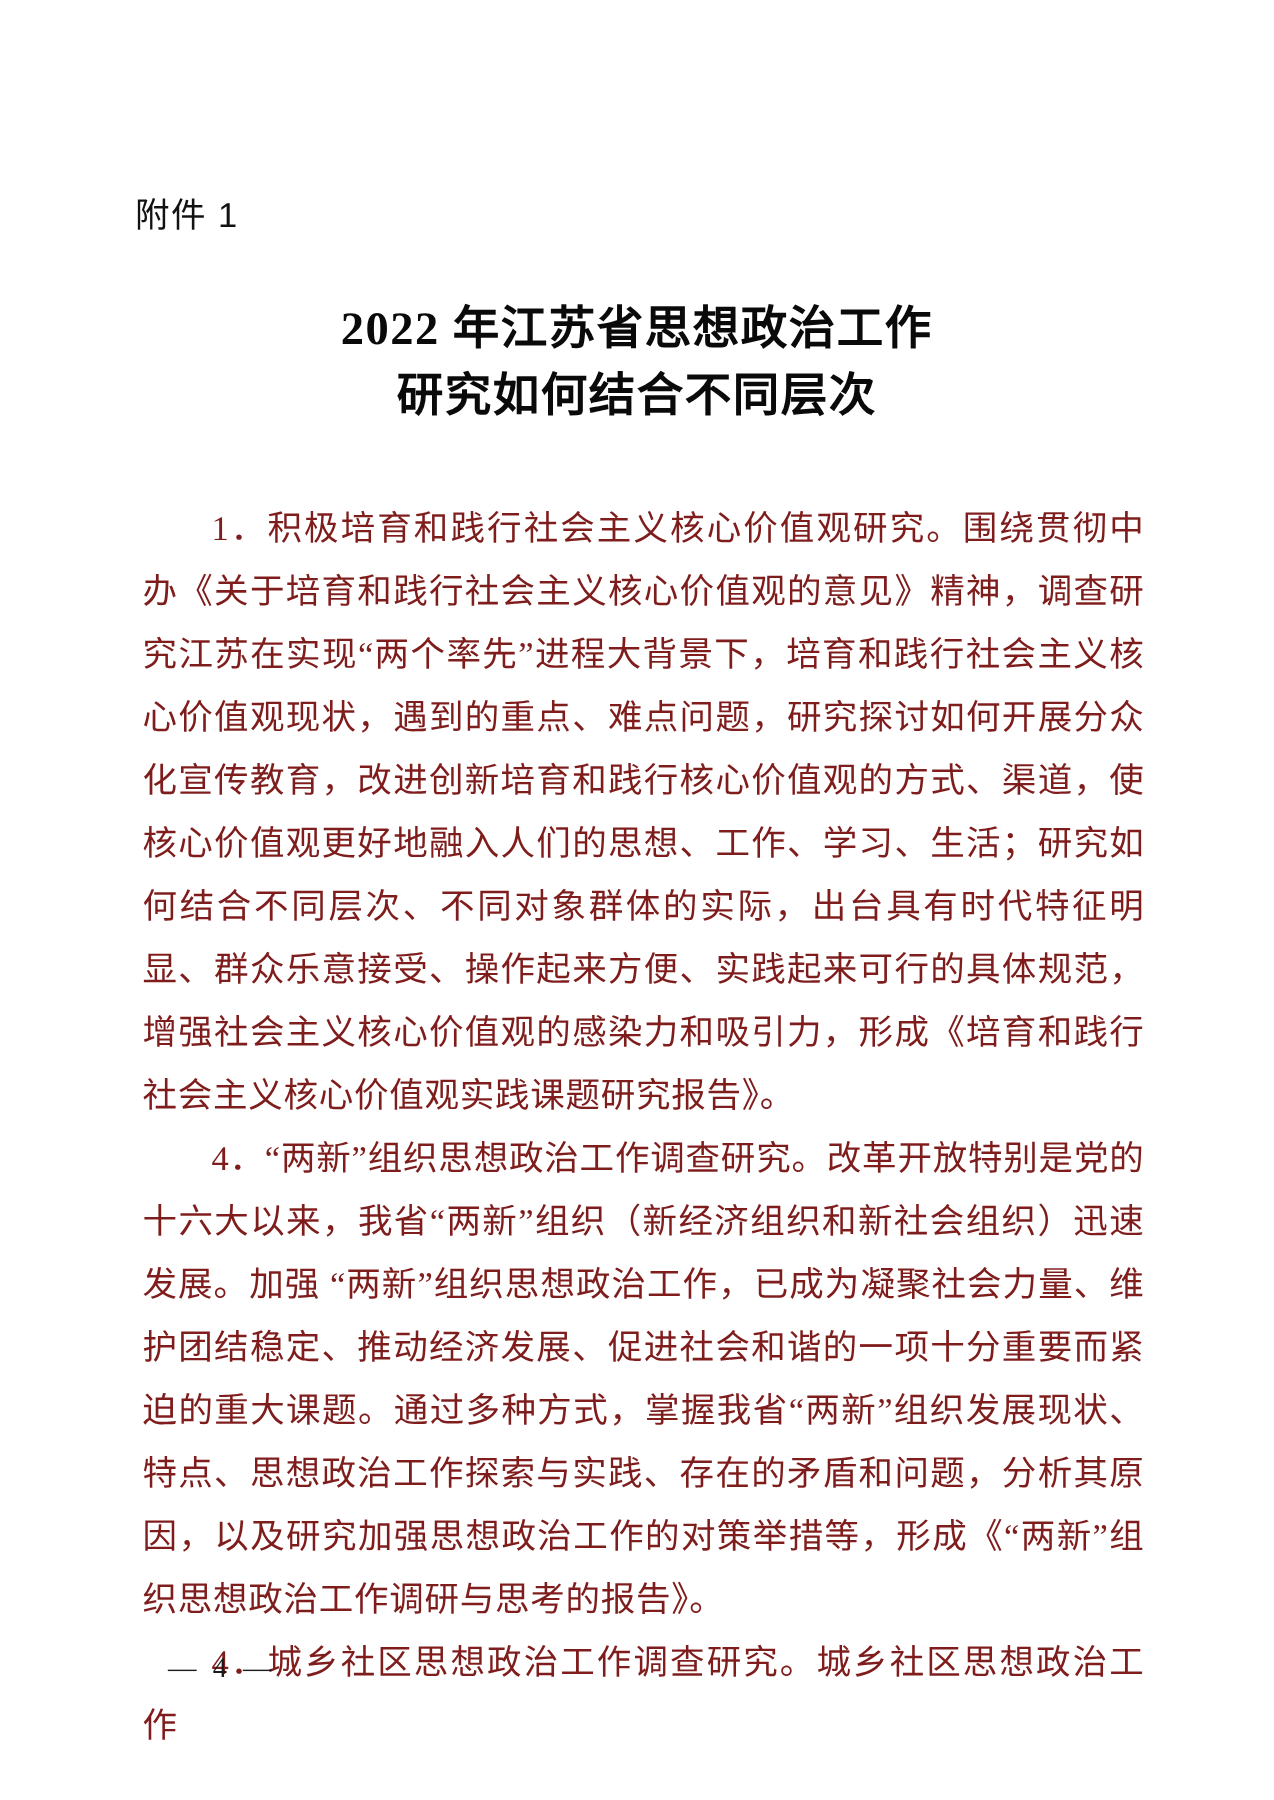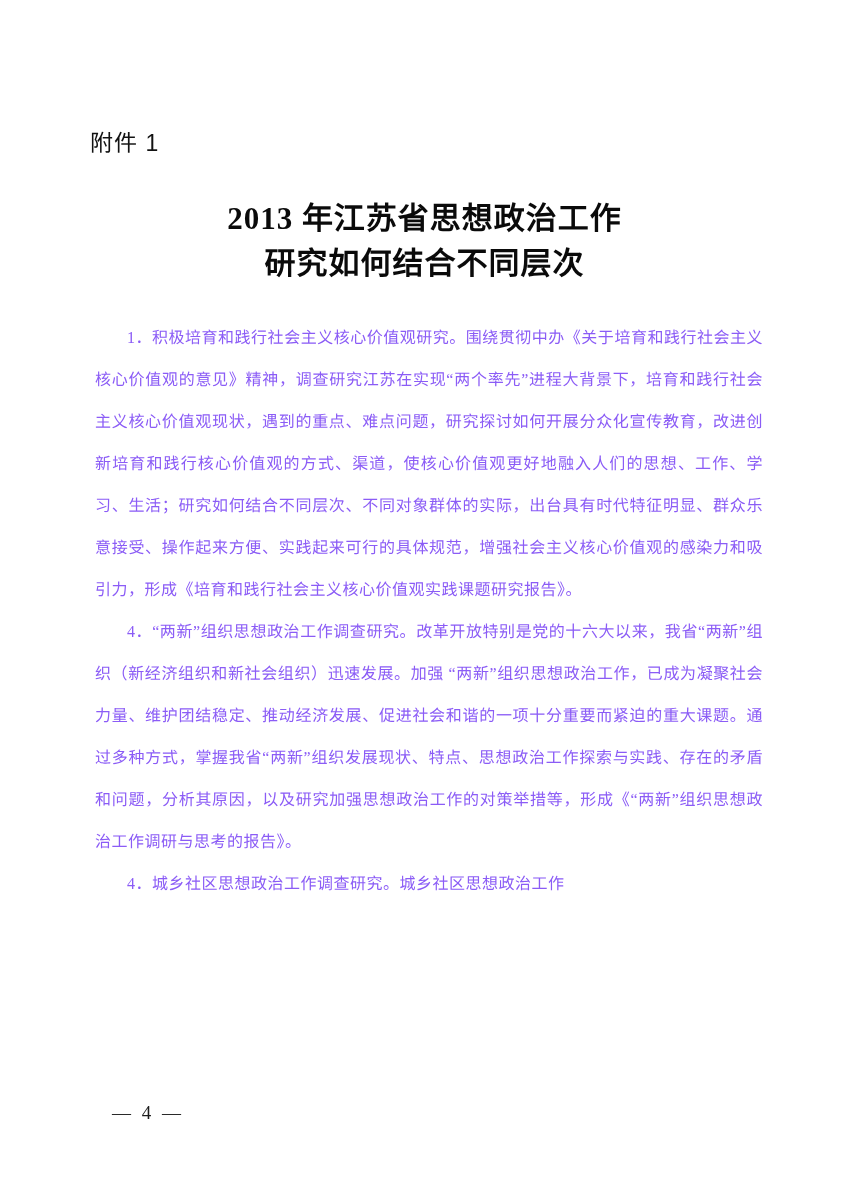--- a/index.html
+++ b/index.html
@@ -36,28 +36,28 @@
     width: 100%;
     text-align: center;
     font-weight: bold;
     font-size: 31px;
     line-height: 45px;
     color: #0a0a0a;
     letter-spacing: 1px;
   }
   .doc-body {
     position: absolute;
-    top: 317px;
+    top: 332px;
     left: 95px;
     width: 668px;
-    font-size: 16px;
+    font-size: 23px;
     line-height: 42px;
     text-align: justify;
     text-justify: inter-ideograph;
-    color: #8b5cf6;
+    color: #7f1d1d;
     letter-spacing: 0.5px;
   }
   .doc-body p {
     margin: 0;
     padding: 0;
     text-indent: 2em;
   }
   .page-number {
     position: absolute;
     left: 112px;
@@ -69,21 +69,21 @@
   }
 </style>
 </head>
 <body>
 
 <div class="page">
 
   <div class="attachment-label">附件 1</div>
 
   <div class="doc-title">
-    <div>2013 年江苏省思想政治工作</div>
+    <div>2022 年江苏省思想政治工作</div>
     <div>研究如何结合不同层次</div>
   </div>
 
   <div class="doc-body">
     <p>1．积极培育和践行社会主义核心价值观研究。围绕贯彻中办《关于培育和践行社会主义核心价值观的意见》精神，调查研究江苏在实现“两个率先”进程大背景下，培育和践行社会主义核心价值观现状，遇到的重点、难点问题，研究探讨如何开展分众化宣传教育，改进创新培育和践行核心价值观的方式、渠道，使核心价值观更好地融入人们的思想、工作、学习、生活；研究如何结合不同层次、不同对象群体的实际，出台具有时代特征明显、群众乐意接受、操作起来方便、实践起来可行的具体规范，增强社会主义核心价值观的感染力和吸引力，形成《培育和践行社会主义核心价值观实践课题研究报告》。</p>
     <p>4．“两新”组织思想政治工作调查研究。改革开放特别是党的十六大以来，我省“两新”组织（新经济组织和新社会组织）迅速发展。加强 “两新”组织思想政治工作，已成为凝聚社会力量、维护团结稳定、推动经济发展、促进社会和谐的一项十分重要而紧迫的重大课题。通过多种方式，掌握我省“两新”组织发展现状、特点、思想政治工作探索与实践、存在的矛盾和问题，分析其原因，以及研究加强思想政治工作的对策举措等，形成《“两新”组织思想政治工作调研与思考的报告》。</p>
     <p>4．城乡社区思想政治工作调查研究。城乡社区思想政治工作</p>
   </div>
 
   <div class="page-number">— 4 —</div>

